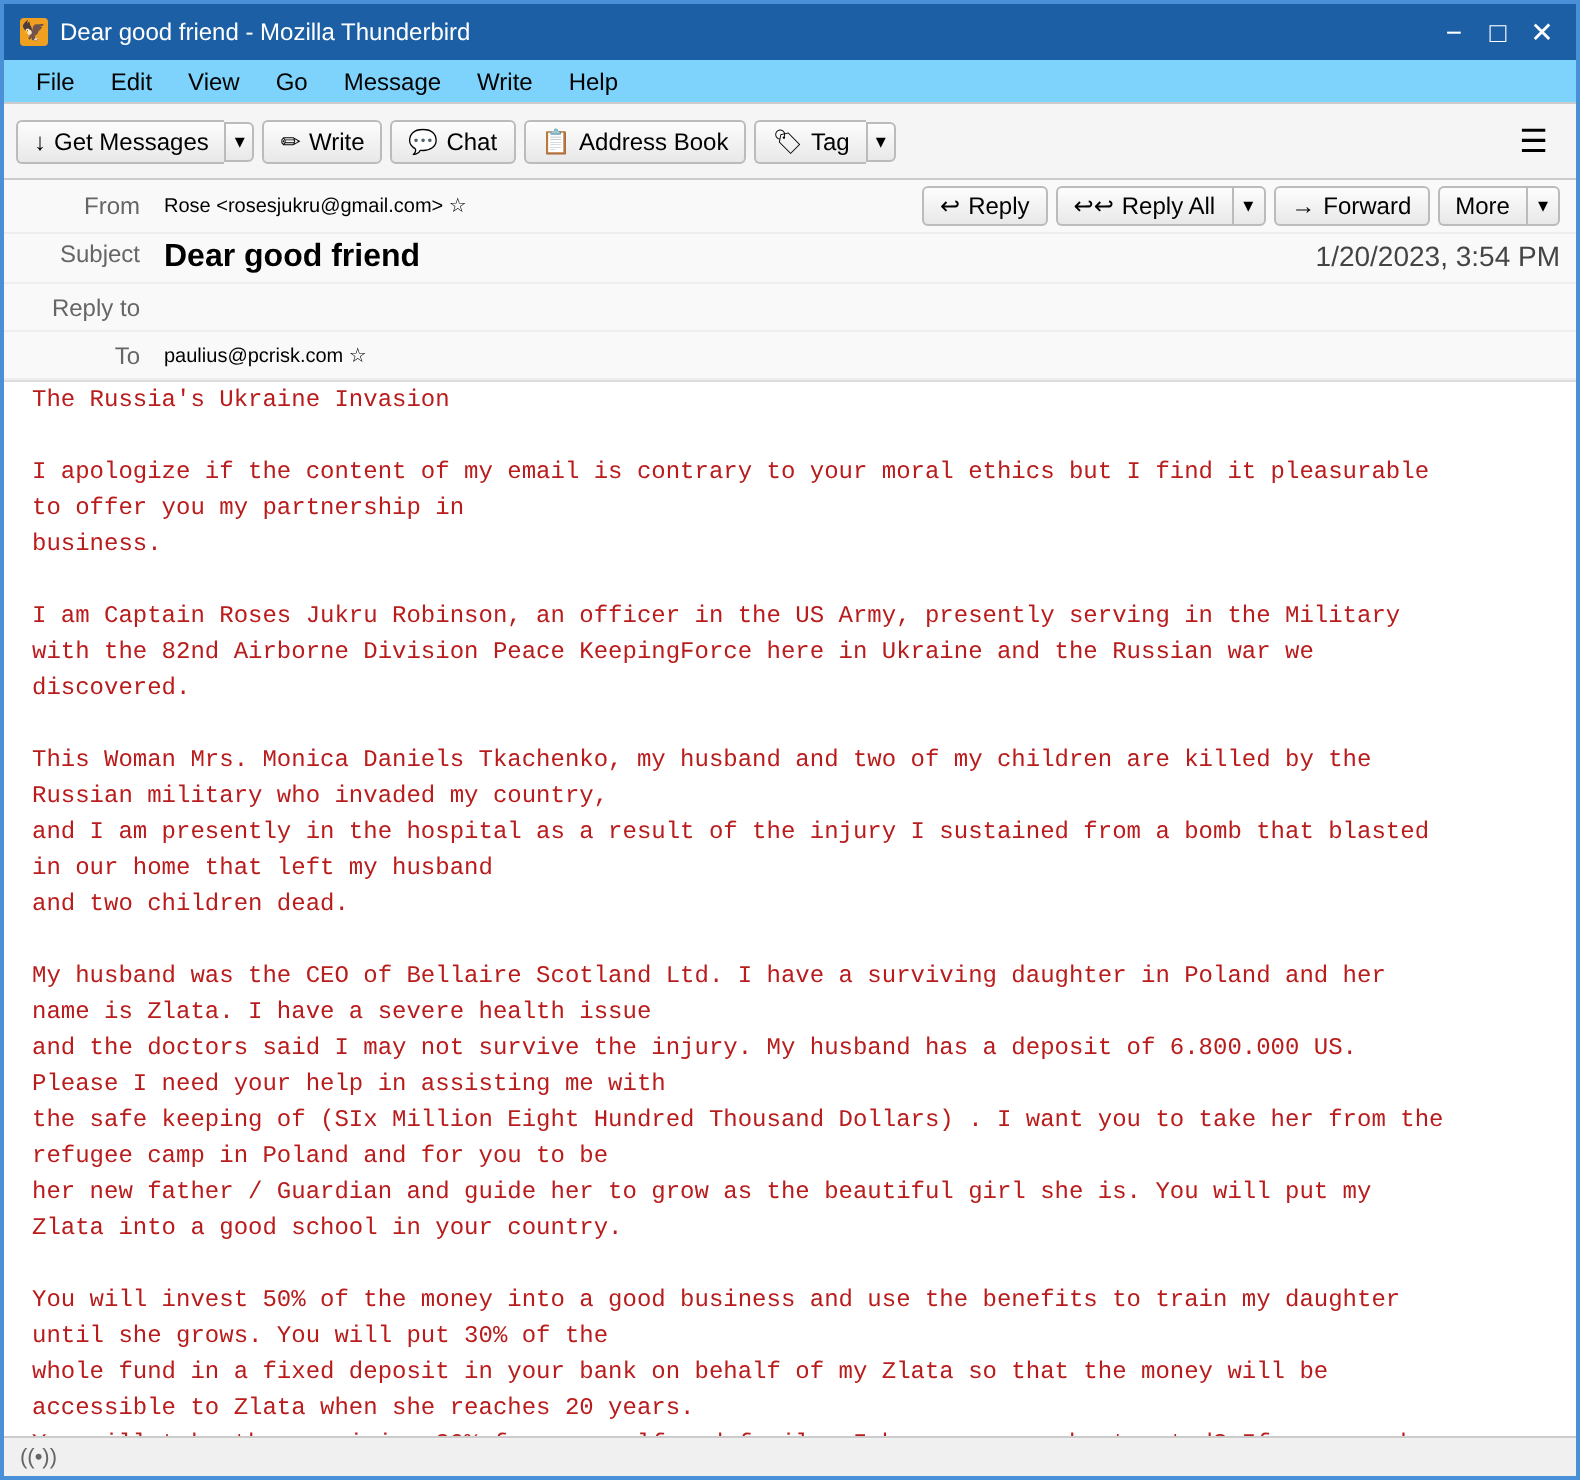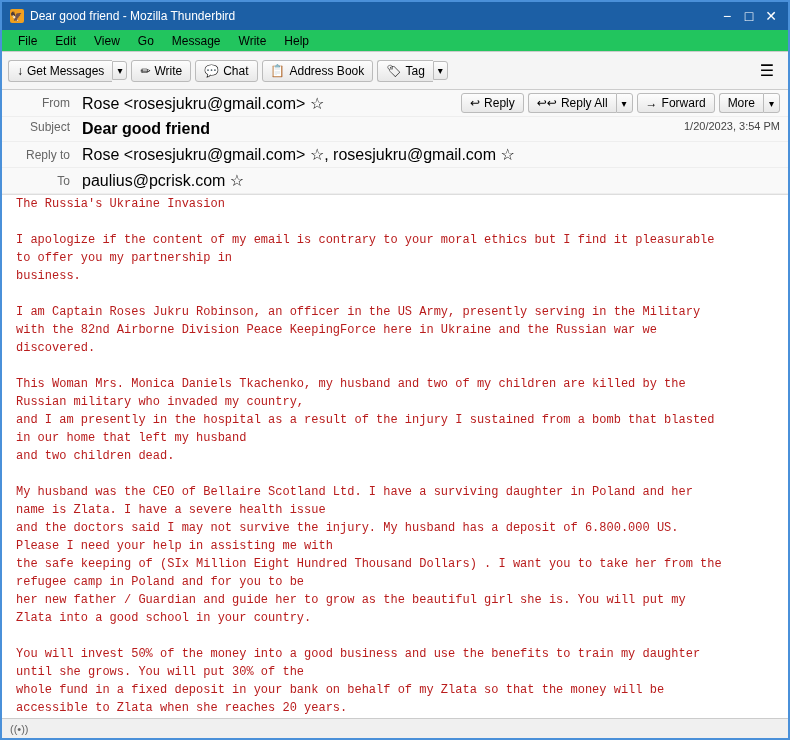--- a/index.html
+++ b/index.html
@@ -63,21 +63,21 @@
       color: white;
       cursor: pointer;
       font-size: 14px;
       display: flex;
       align-items: center;
       justify-content: center;
     }
 
     
     .menubar {
-      background: #22c55e;
+      background: #7dd3fc;
       border-bottom: 1px solid #ccc;
       display: flex;
       align-items: center;
       padding: 2px 8px;
       height: 22px;
       gap: 2px;
     }
 
     .menu-item {
       padding: 2px 8px;
@@ -158,21 +158,21 @@
 
     .email-header-label {
       color: #666;
       font-size: 12px;
       min-width: 60px;
       text-align: right;
       margin-right: 12px;
     }
 
     .email-header-value {
-      font-size: 16px;
+      font-size: 10px;
       flex: 1;
     }
 
     .email-header-actions {
       display: flex;
       align-items: center;
       gap: 4px;
       margin-left: auto;
     }
 
@@ -215,21 +215,21 @@
       justify-content: space-between;
       align-items: flex-start;
     }
 
     .subject-bold {
       font-weight: bold;
       font-size: 16px;
     }
 
     .date-text {
-      font-size: 11px;
+      font-size: 14px;
       color: #444;
     }
 
     
     .email-body {
       flex: 1;
       overflow-y: auto;
       padding: 0 14px;
       font-family: 'Courier New', monospace;
       font-size: 12px;
@@ -351,21 +351,20 @@
     </div>
 
     <div class="email-header-row subject-row">
       <span class="email-header-label">Subject</span>
       <span class="subject-bold email-header-value">Dear good friend</span>
       <span class="date-text">1/20/2023, 3:54 PM</span>
     </div>
 
     <div class="email-header-row">
       <span class="email-header-label">Reply to</span>
-      <span class="email-header-value">Rose &lt;rosesjukru@gmail.com&gt; ☆, rosesjukru@gmail.com ☆</span>
     </div>
 
     <div class="email-header-row">
       <span class="email-header-label">To</span>
       <span class="email-header-value">paulius@pcrisk.com ☆</span>
     </div>
 
   </div>
 
   <div class="email-body">

